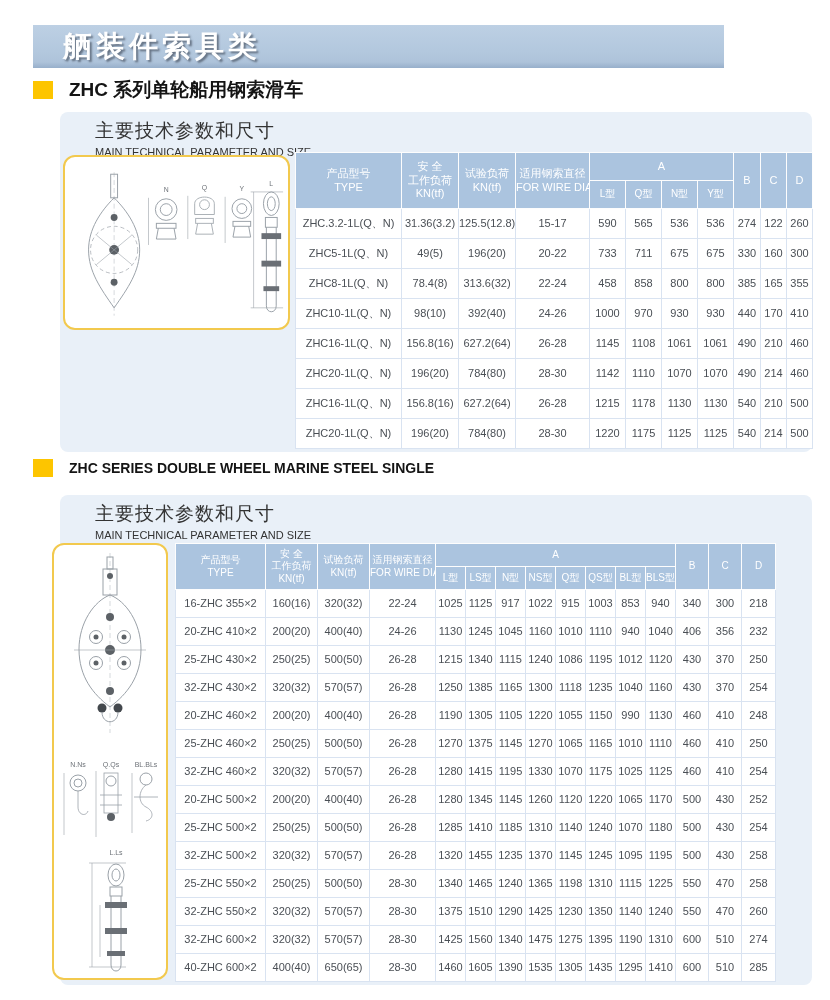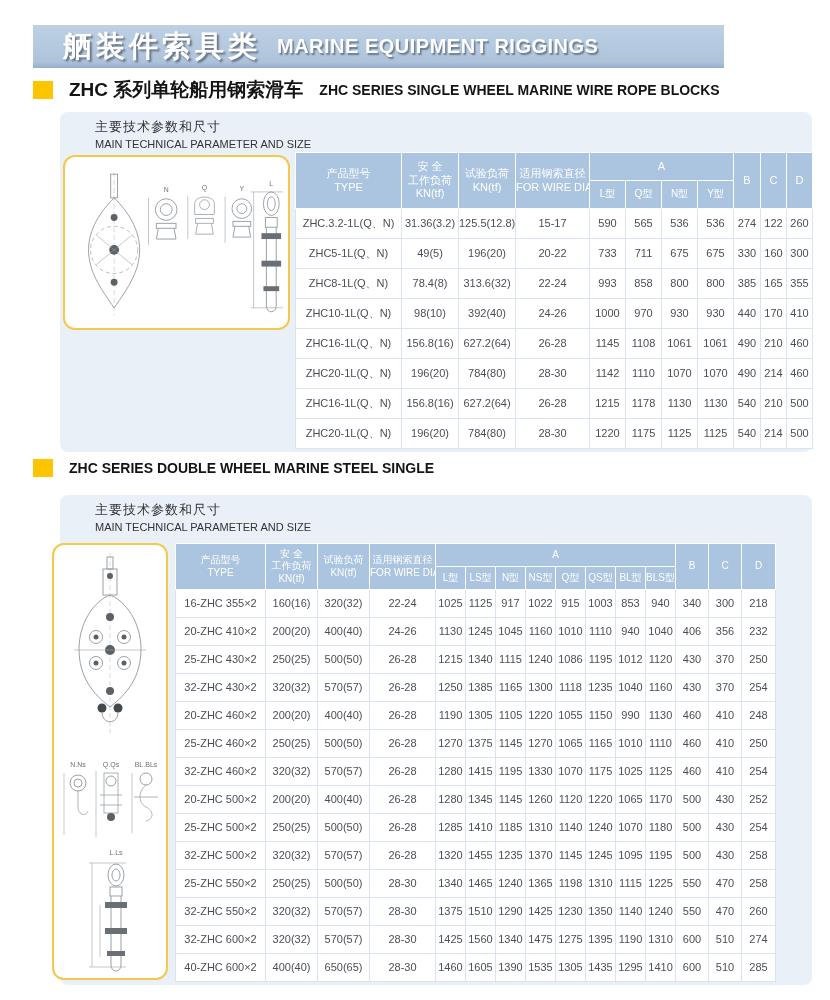--- a/index.html
+++ b/index.html
@@ -33,21 +33,21 @@
   #heading2 { top:459px; }
   .bullet { width:20px; height:18px; background:var(--accent); flex:none; }
   .h-zh { font-size:19px; font-weight:bold; color:#141414; white-space:nowrap; }
   .h-en { font-size:14px; font-weight:bold; color:#141414; white-space:nowrap; }
 
   
   .panel { position:absolute; left:60px; width:752px; background:var(--panel-bg); border-radius:8px; }
   #panel1 { top:112px; height:340px; }
   #panel2 { top:495px; height:490px; }
   .subtitle { position:absolute; left:35px; top:6px; }
-  .sub-zh { font-size:13px; color:#333; letter-spacing:1px; }
+  .sub-zh { font-size:19px; color:#333; letter-spacing:1px; }
   .sub-en { font-size:11px; color:#333; margin-top:2px; }
 
   
   .diagram-box {
     position:absolute; background:#fff;
     border:2px solid var(--diagram-border); border-radius:12px; overflow:hidden;
   }
   #diagram1 { left:3px;  top:43px; width:227px; height:175px; }
   #diagram2 { left:-8px; top:48px; width:116px; height:437px; }
 
@@ -73,27 +73,25 @@
   #table1 tbody tr { height:30px; }
   #table2 tbody tr { height:28px; }
 </style>
 </head>
 <body>
 
 <div class="page">
 
   <header class="banner">
     <span class="banner-zh">舾装件索具类</span>
-    <span class="banner-en">MARINE EQUIPMENT RIGGINGS</span>
   </header>
 
   <div class="sec-heading" id="heading1">
     <span class="bullet"></span>
     <span class="h-zh">ZHC 系列单轮船用钢索滑车</span>
-    <span class="h-en">ZHC SERIES SINGLE WHEEL MARINE WIRE ROPE BLOCKS</span>
   </div>
 
   <section class="panel" id="panel1">
     <div class="subtitle">
       <div class="sub-zh">主要技术参数和尺寸</div>
       <div class="sub-en">MAIN TECHNICAL PARAMETER AND SIZE</div>
     </div>
 
     <div class="diagram-box" id="diagram1">
       <svg viewBox="0 0 227 171" width="100%" height="100%">
@@ -208,21 +206,21 @@
             <td>675</td>
             <td>330</td>
             <td>160</td>
             <td>300</td>
           </tr>
           <tr>
             <td>ZHC8-1L(Q、N)</td>
             <td>78.4(8)</td>
             <td>313.6(32)</td>
             <td>22-24</td>
-            <td>993</td>
+            <td>458</td>
             <td>858</td>
             <td>800</td>
             <td>800</td>
             <td>385</td>
             <td>165</td>
             <td>355</td>
           </tr>
           <tr>
             <td>ZHC10-1L(Q、N)</td>
             <td>98(10)</td>

